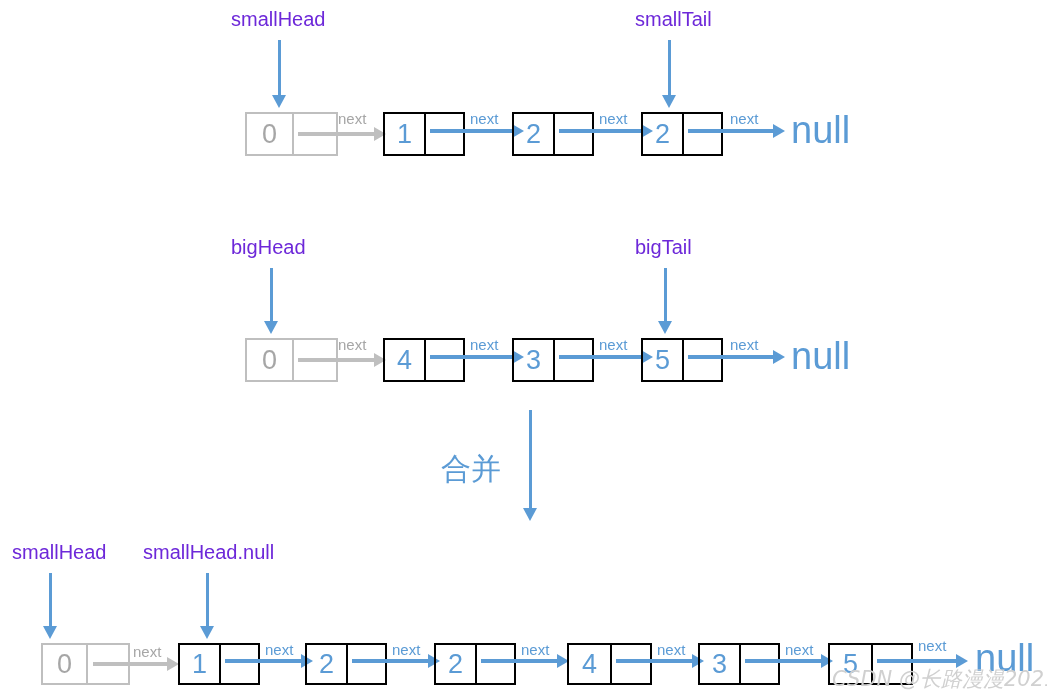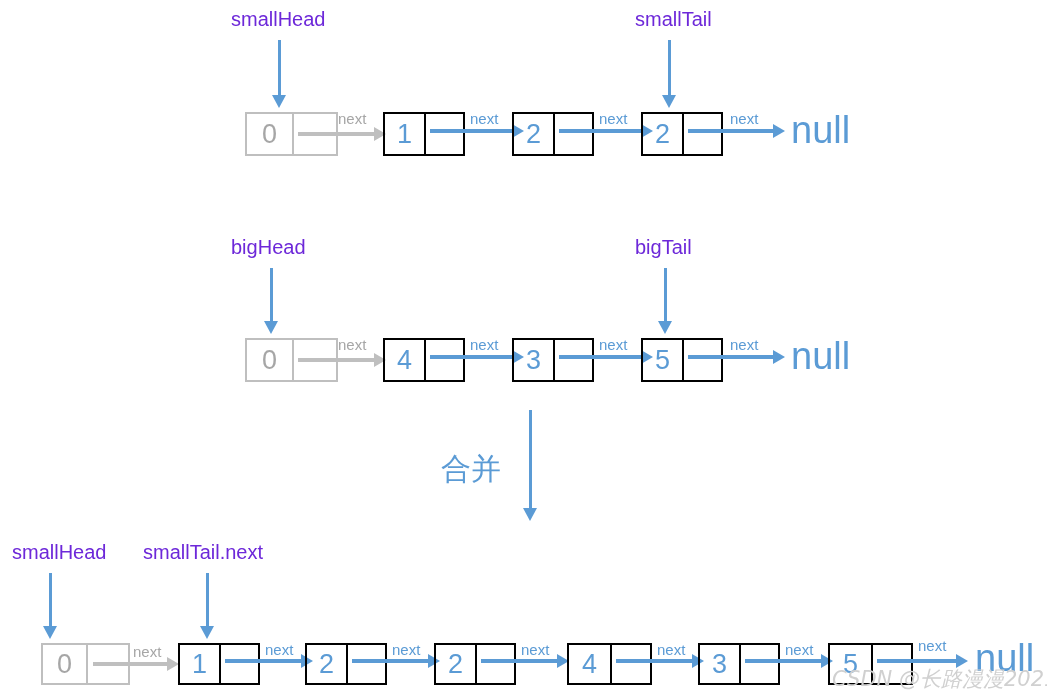--- a/index.html
+++ b/index.html
@@ -281,21 +281,21 @@
     <div class="head" style="top:98px;"></div>
   </div>
 
   <div class="var-label" style="left:12px; top:540px;">smallHead</div>
 
   <div class="v-arrow" style="left:50px; top:573px; height:66px;">
     <div class="shaft" style="height:53px;"></div>
     <div class="head" style="top:53px;"></div>
   </div>
 
-  <div class="var-label" style="left:143px; top:540px;">smallTail.next</div>
+  <div class="var-label" style="left:143px; top:540px;">smallHead.null</div>
 
   <div class="v-arrow" style="left:207px; top:573px; height:66px;">
     <div class="shaft" style="height:53px;"></div>
     <div class="head" style="top:53px;"></div>
   </div>
 
   <div class="node dummy" style="left:41px; top:643px; width:89px; height:42px;">
     <div class="cell-val" style="width:45px;">0</div>
     <div class="cell-ptr"></div>
   </div>

